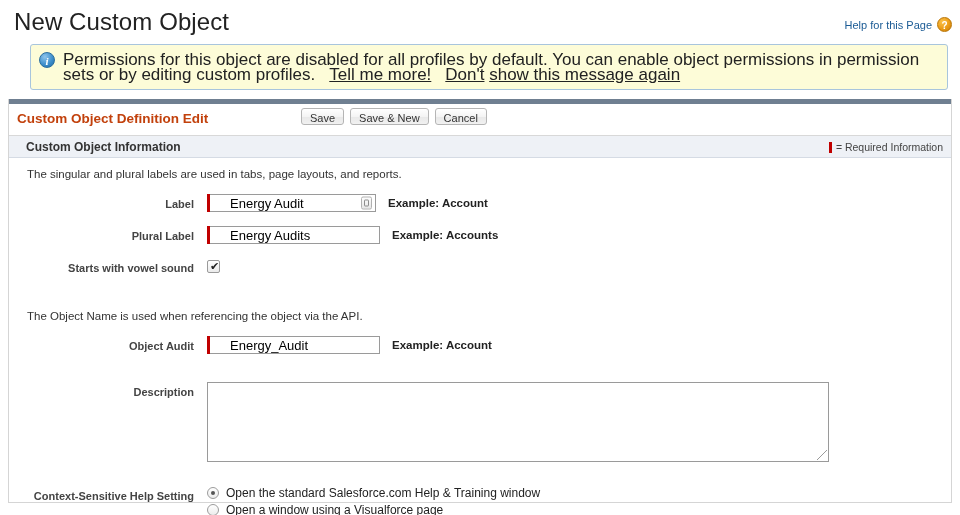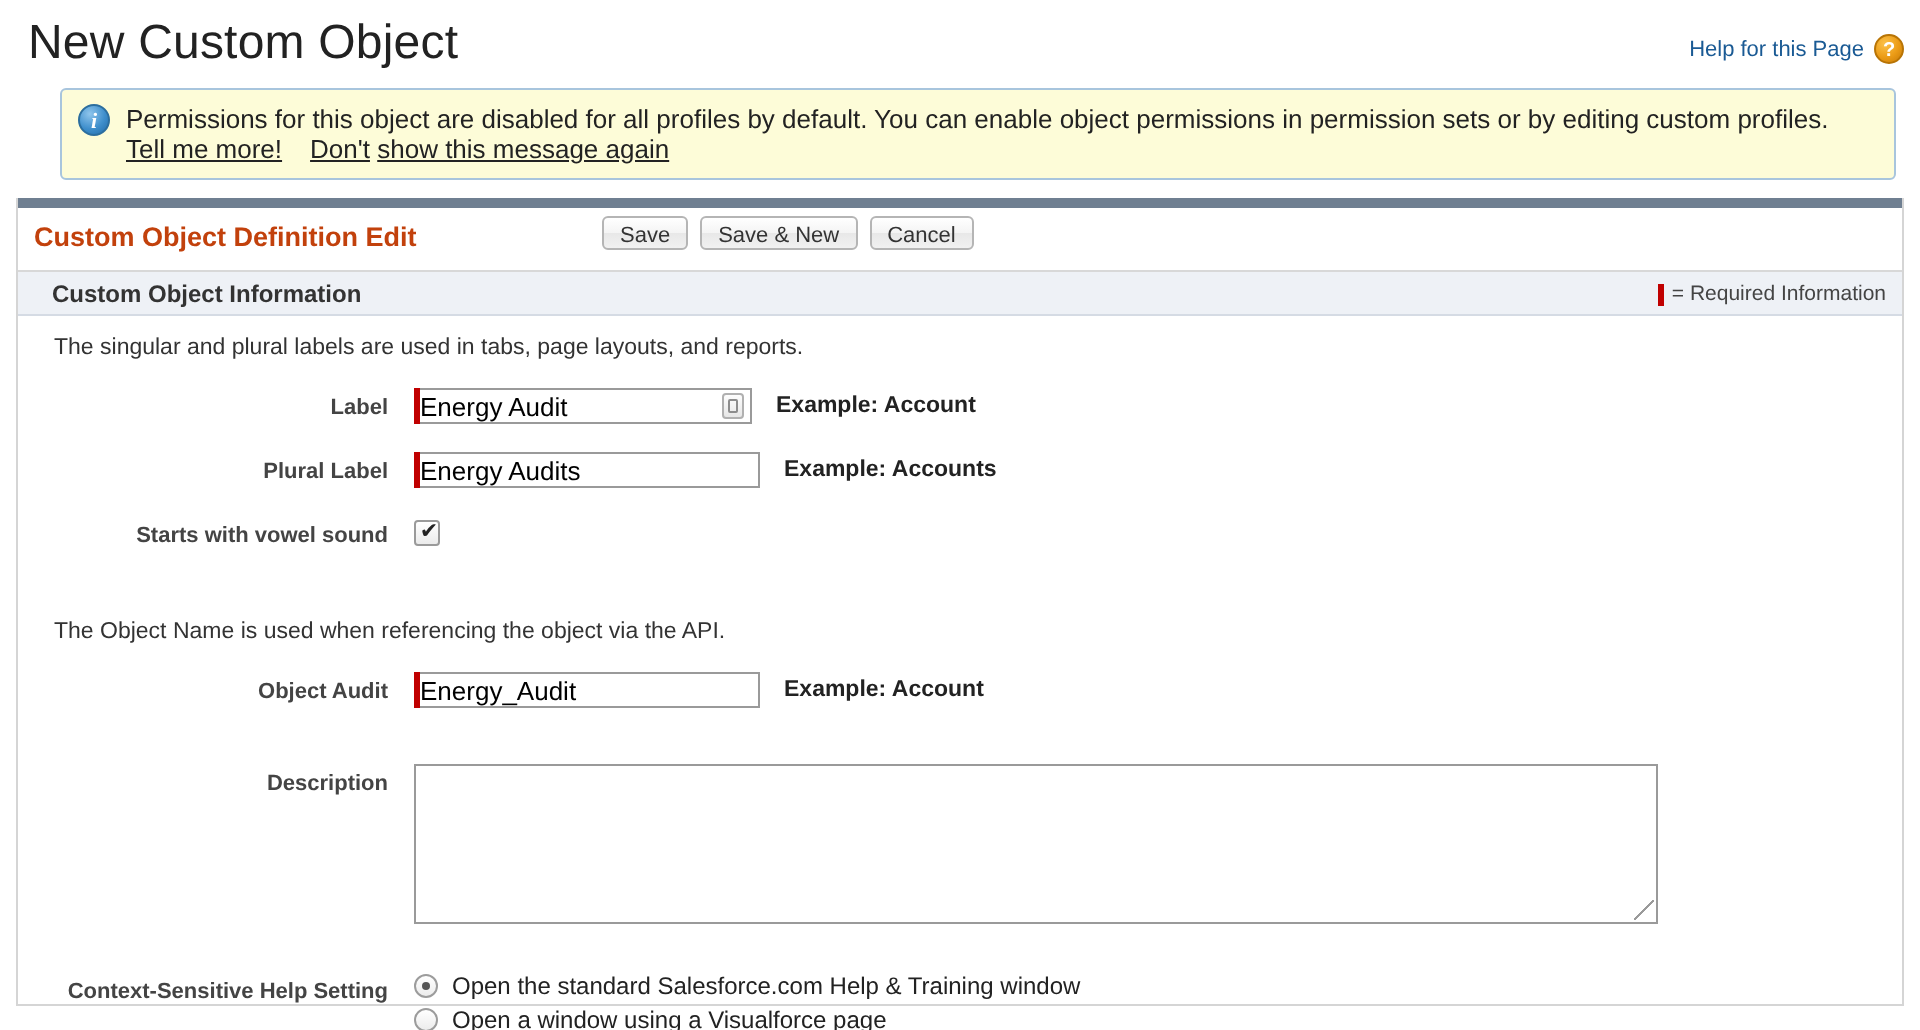--- a/index.html
+++ b/index.html
@@ -83,21 +83,21 @@
     color: #ffffff;
     font-size: 11px;
     font-weight: bold;
     font-style: italic;
     font-family: "Liberation Serif", serif;
     line-height: 16px;
     text-align: center;
     box-sizing: border-box;
   }
   .banner-text {
-    font-size: 13px;
+    font-size: 17px;
     color: #222222;
     line-height: 15px;
     padding-top: 1px;
   }
   .banner-text a {
     color: #222222;
     text-decoration: underline;
   }
   .banner-link-gap { display: inline-block; width: 14px; }
 
@@ -215,21 +215,21 @@
     height: 18px;
     background: #c00000;
     flex: 0 0 auto;
   }
   .text-input {
     font-family: "Liberation Sans", sans-serif;
     font-size: 13px;
     color: #000000;
     border: 1px solid #9a9a9a;
     border-left: none;
-    padding: 2px 0;
+    padding: 2px 20px;
     height: 18px;
     box-sizing: border-box;
     background: #ffffff;
     outline: none;
   }
   .input-label  { width: 166px; padding-right: 18px; }
   .input-plural { width: 170px; }
   .input-objname{ width: 170px; }
 
   .input-with-icon { position: relative; display: flex; align-items: center; }

